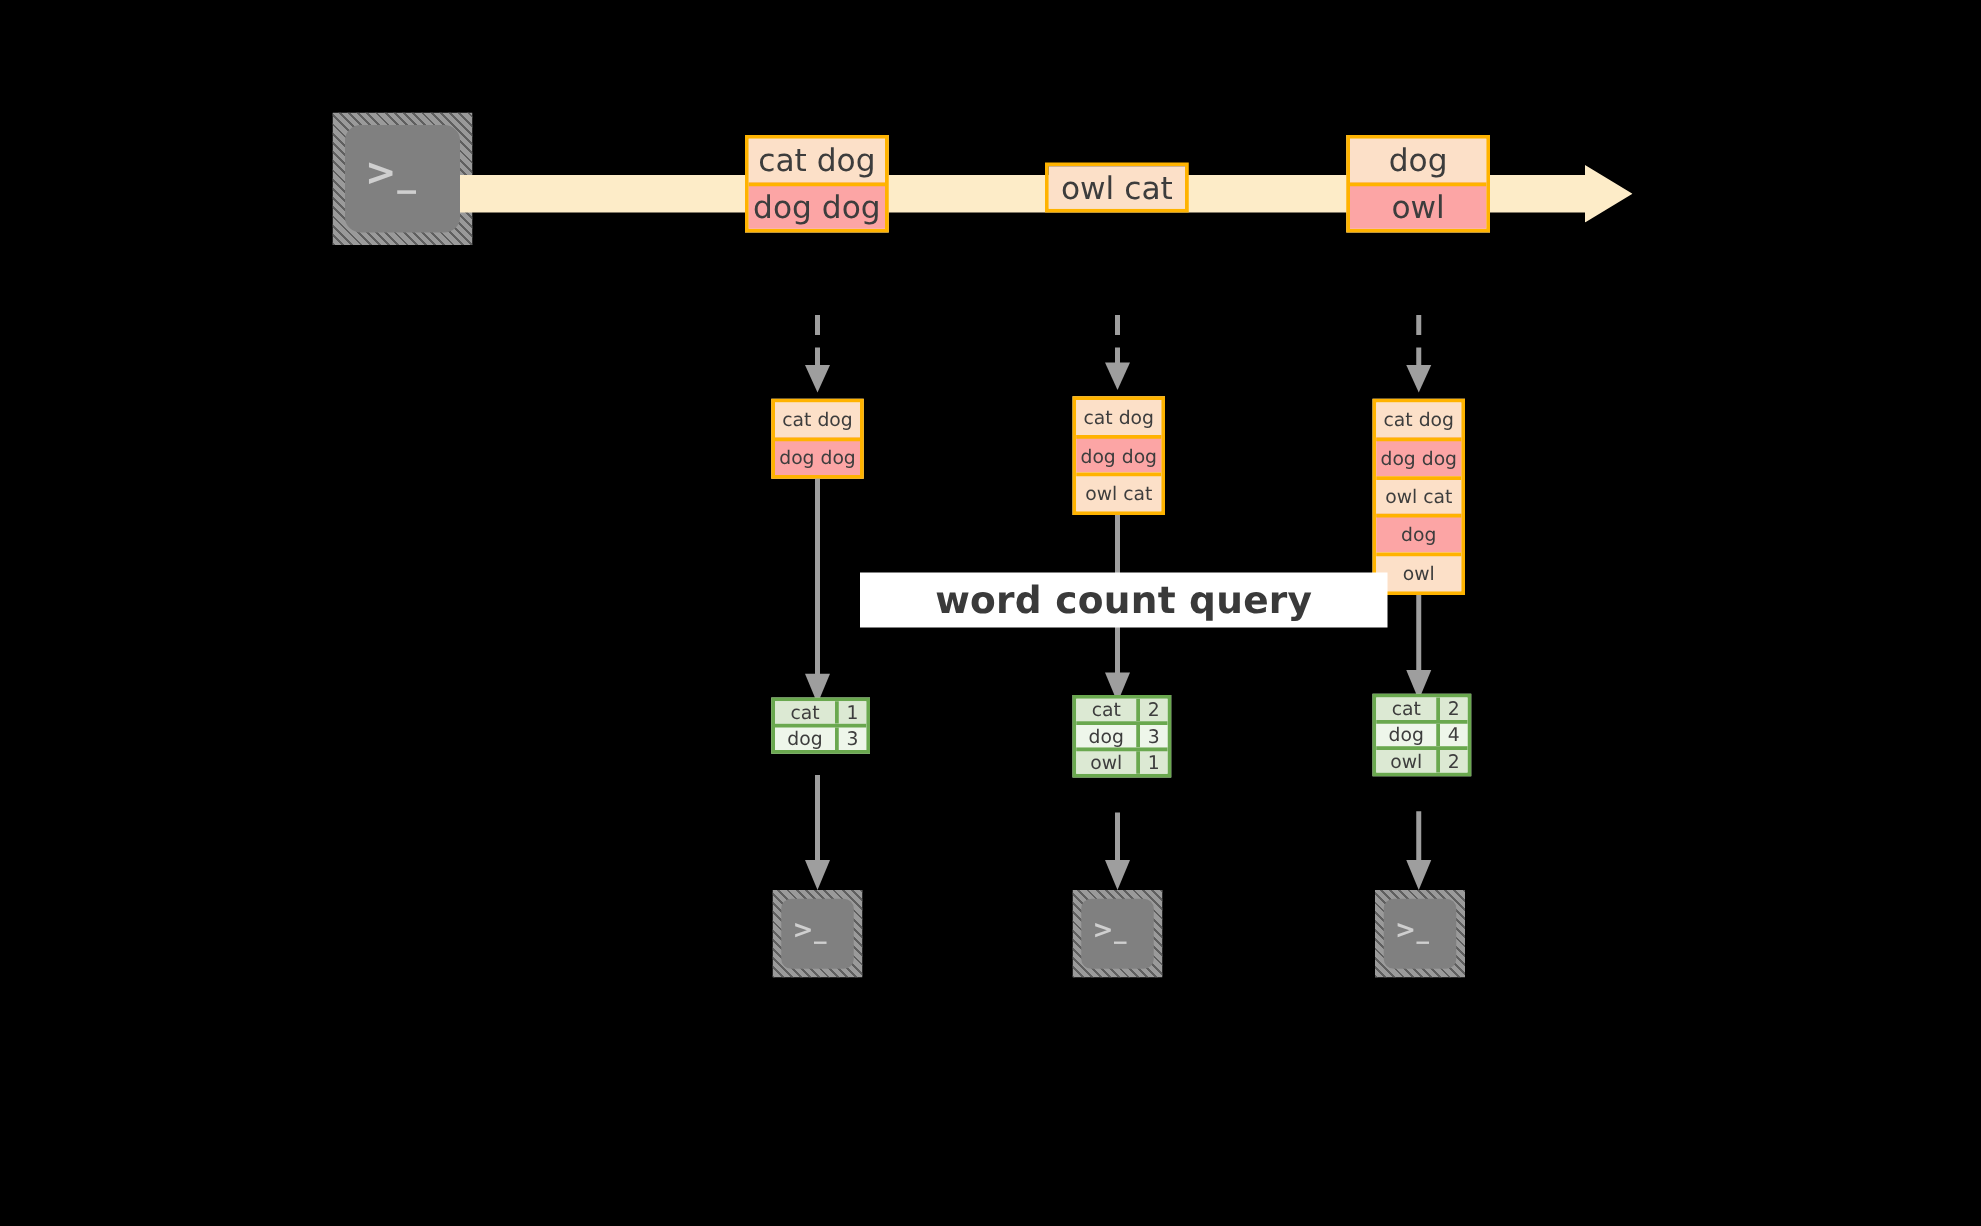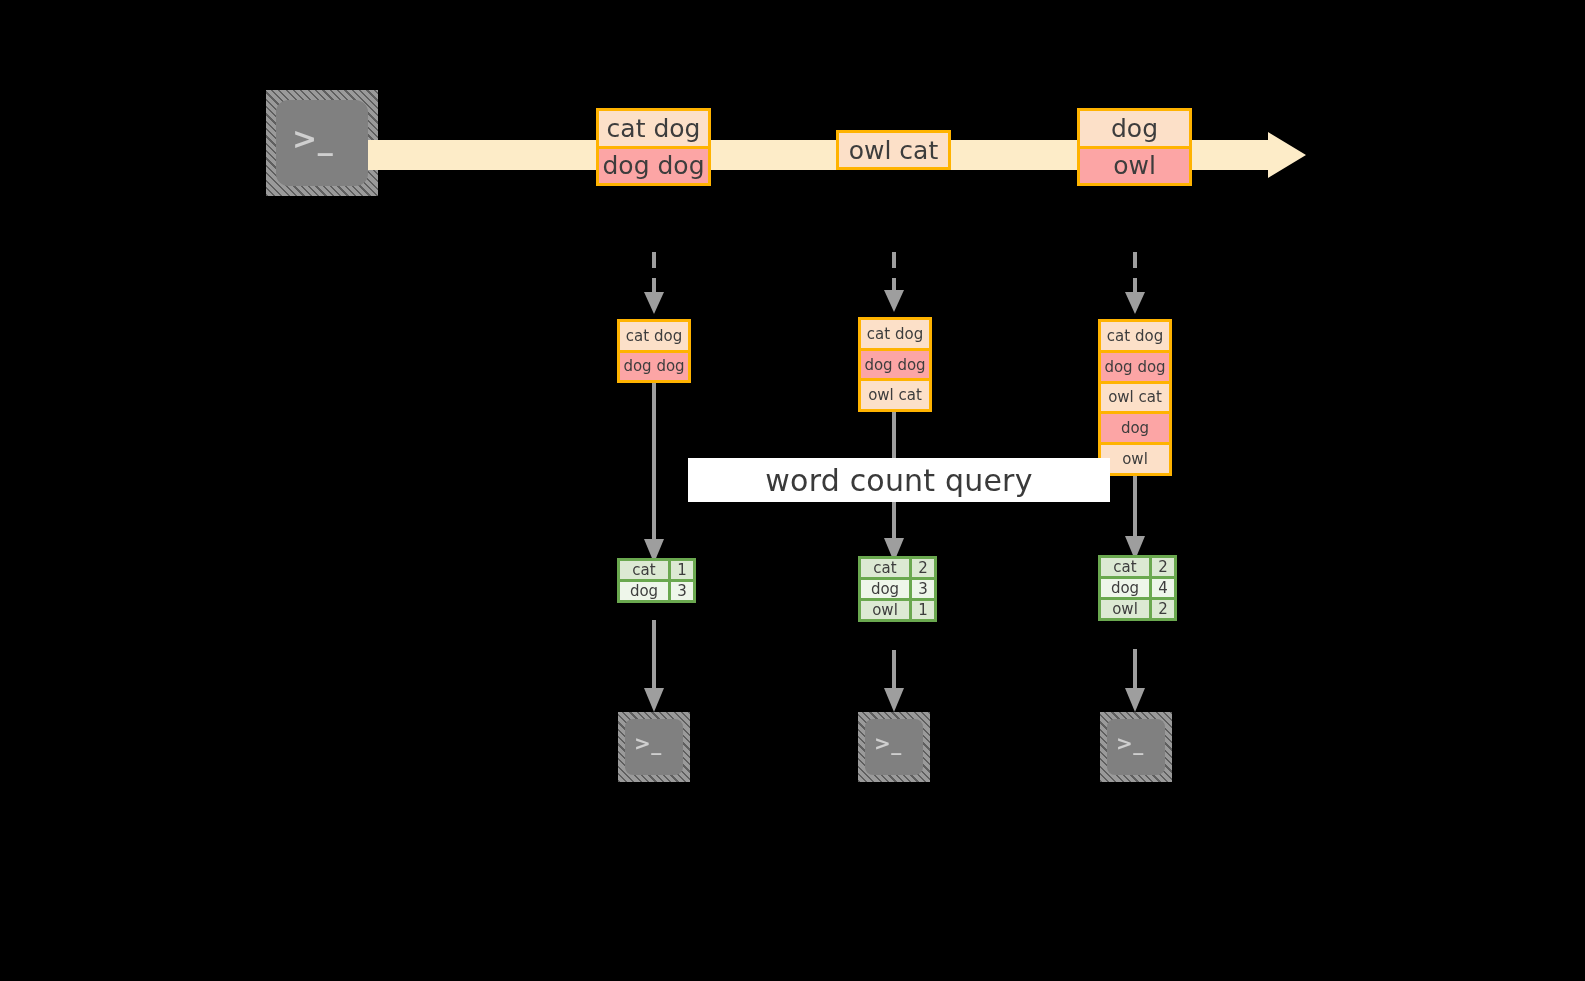--- a/index.html
+++ b/index.html
@@ -127,20 +127,21 @@
     background: #ffffff;
     display: flex;
     align-items: center;
     justify-content: center;
   }
   .banner .label {
     font-size: 30px;
     color: #3a3a3a;
     white-space: nowrap;
     letter-spacing: 0.2px;
+    font-weight: bold;
   }
 </style>
 </head>
 <body>
 
 <div id="stage">
 
   <div class="term term-top">
     <div class="hatch"></div>
     <div class="inner"></div>

